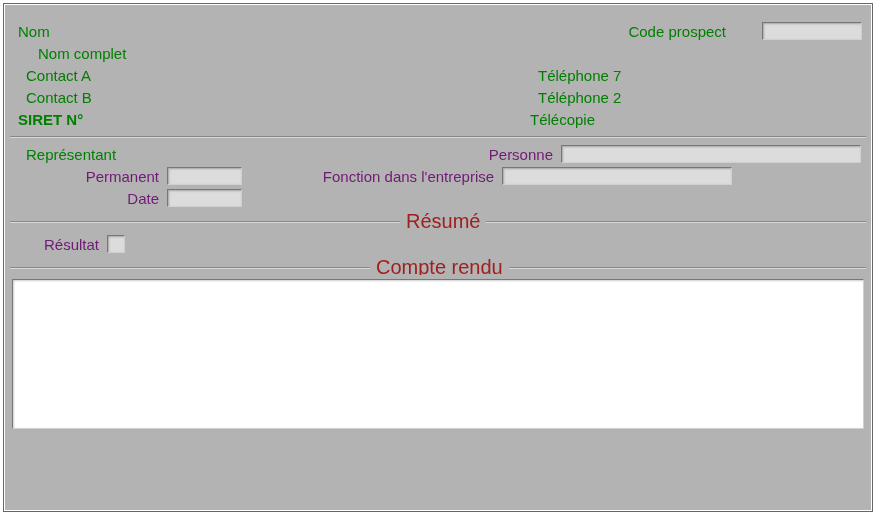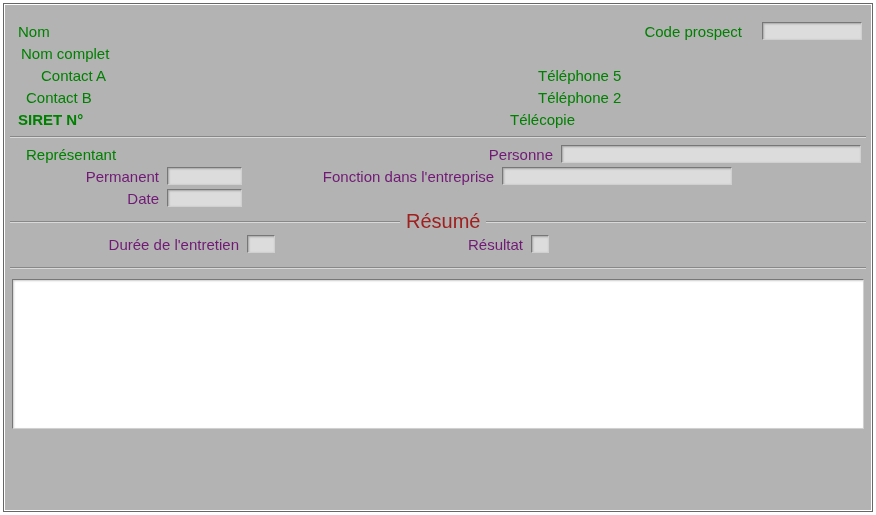--- a/index.html
+++ b/index.html
@@ -127,52 +127,52 @@
 <div class="window">
 
   <div class="body">
 
     <div class="panel" style="padding-top:10px;">
       <div class="row">
         <div class="col-left">
           <span class="lbl-green" style="margin-left:4px;">Nom</span>
         </div>
         <div class="col-right" style="justify-content:flex-end;">
-          <span class="lbl-green" style="margin-right:20px;">Code prospect</span>
+          <span class="lbl-green" style="margin-right:36px;">Code prospect</span>
           <input class="input" style="width: 100px;" value="">
         </div>
       </div>
       <div class="row">
         <div class="col-left">
-          <span class="lbl-green" style="margin-left:7px;">Nom complet</span>
+          <span class="lbl-green" style="margin-left:24px;">Nom complet</span>
         </div>
         <div class="col-right"></div>
       </div>
       <div class="row">
         <div class="col-left">
-          <span class="lbl-green" style="margin-left:27px;">Contact A</span>
+          <span class="lbl-green" style="margin-left:12px;">Contact A</span>
         </div>
         <div class="col-right">
-          <span class="lbl-green" style="margin-left:100px;">Téléphone 5</span>
+          <span class="lbl-green" style="margin-left:100px;">Téléphone 7</span>
         </div>
       </div>
       <div class="row">
         <div class="col-left">
           <span class="lbl-green" style="margin-left:12px;">Contact B</span>
         </div>
         <div class="col-right">
           <span class="lbl-green" style="margin-left:100px;">Téléphone 2</span>
         </div>
       </div>
       <div class="row">
         <div class="col-left">
           <span class="lbl-green" style="margin-left:4px;font-weight:bold;">SIRET N°</span>
         </div>
         <div class="col-right">
-          <span class="lbl-green" style="margin-left:72px;">Télécopie</span>
+          <span class="lbl-green" style="margin-left:92px;">Télécopie</span>
         </div>
       </div>
     </div>
 
     <div class="panel">
       <div class="row">
         <div class="col-left">
           <span class="lbl-green" style="margin-left:12px;">Représentant</span>
         </div>
         <div class="col-right" style="justify-content:flex-start;">
@@ -200,33 +200,30 @@
     </div>
 
     <div class="fieldset-line">
       <div class="line" style="flex:0 0 390px;"></div>
       <span class="legend lbl-crimson">Résumé</span>
       <div class="line"></div>
     </div>
 
     <div class="panel" style="border-top:none; box-shadow:none; padding:4px 4px 6px 4px;">
       <div class="row">
-        <div class="col-left">
-          <span class="lbl-blue align-right" style="width:225px; display:inline-block; margin-right:8px;">Durée de l'entretien</span>
-          <input class="input" style="width: 28px;" value="">
-        </div>
         <div class="col-right" style="justify-content:flex-start;">
           <span class="lbl-blue align-right" style="width:85px; display:inline-block; margin-right:8px;">Résultat</span>
           <input class="input" style="width: 18px;" value="">
         </div>
       </div>
     </div>
 
     <div class="fieldset-line">
       <div class="line" style="flex:0 0 360px;"></div>
+      <span class="legend lbl-crimson">Compte rendu</span>
       <div class="line"></div>
     </div>
 
     <div class="panel" style="border-top:none; box-shadow:none; padding:4px 2px 2px 2px;">
       <textarea class="textarea" style=""></textarea>
     </div>
 
   </div>
 </div>
 

